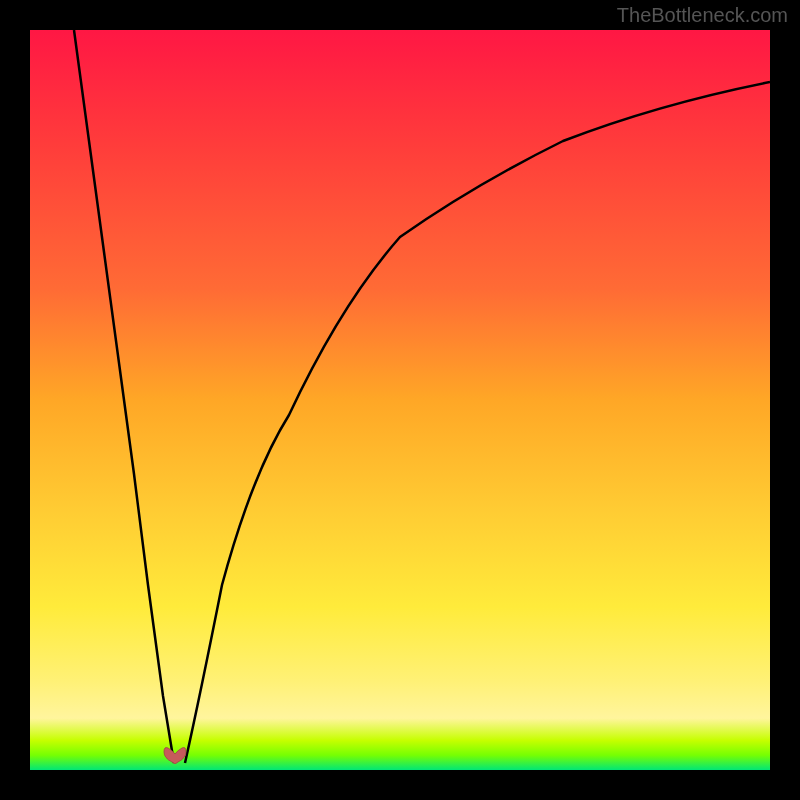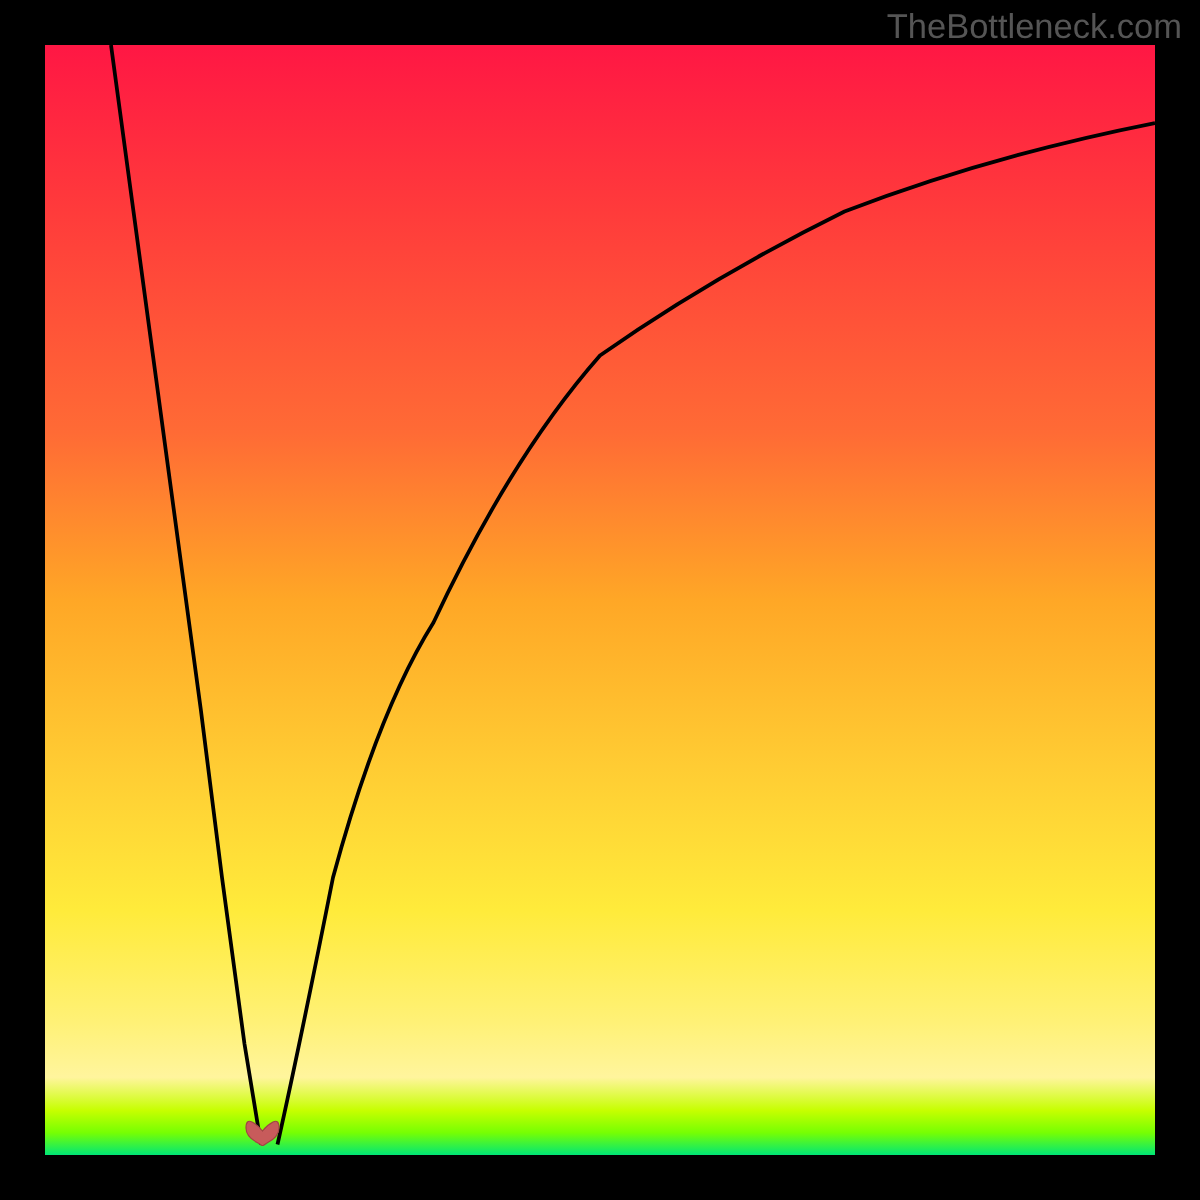--- a/index.html
+++ b/index.html
@@ -12,21 +12,21 @@
       height: 800px;
       background: #000;
       font-family: Arial, sans-serif;
       position: relative;
     }
     .watermark {
       position: absolute;
       top: 4px;
       right: 12px;
       color: #555;
-      font-size: 23px;
+      font-size: 20px;
       z-index: 10;
     }
     .chart-area {
       position: absolute;
       top: 30px;
       left: 30px;
       width: 740px;
       height: 740px;
       overflow: hidden;
     }

